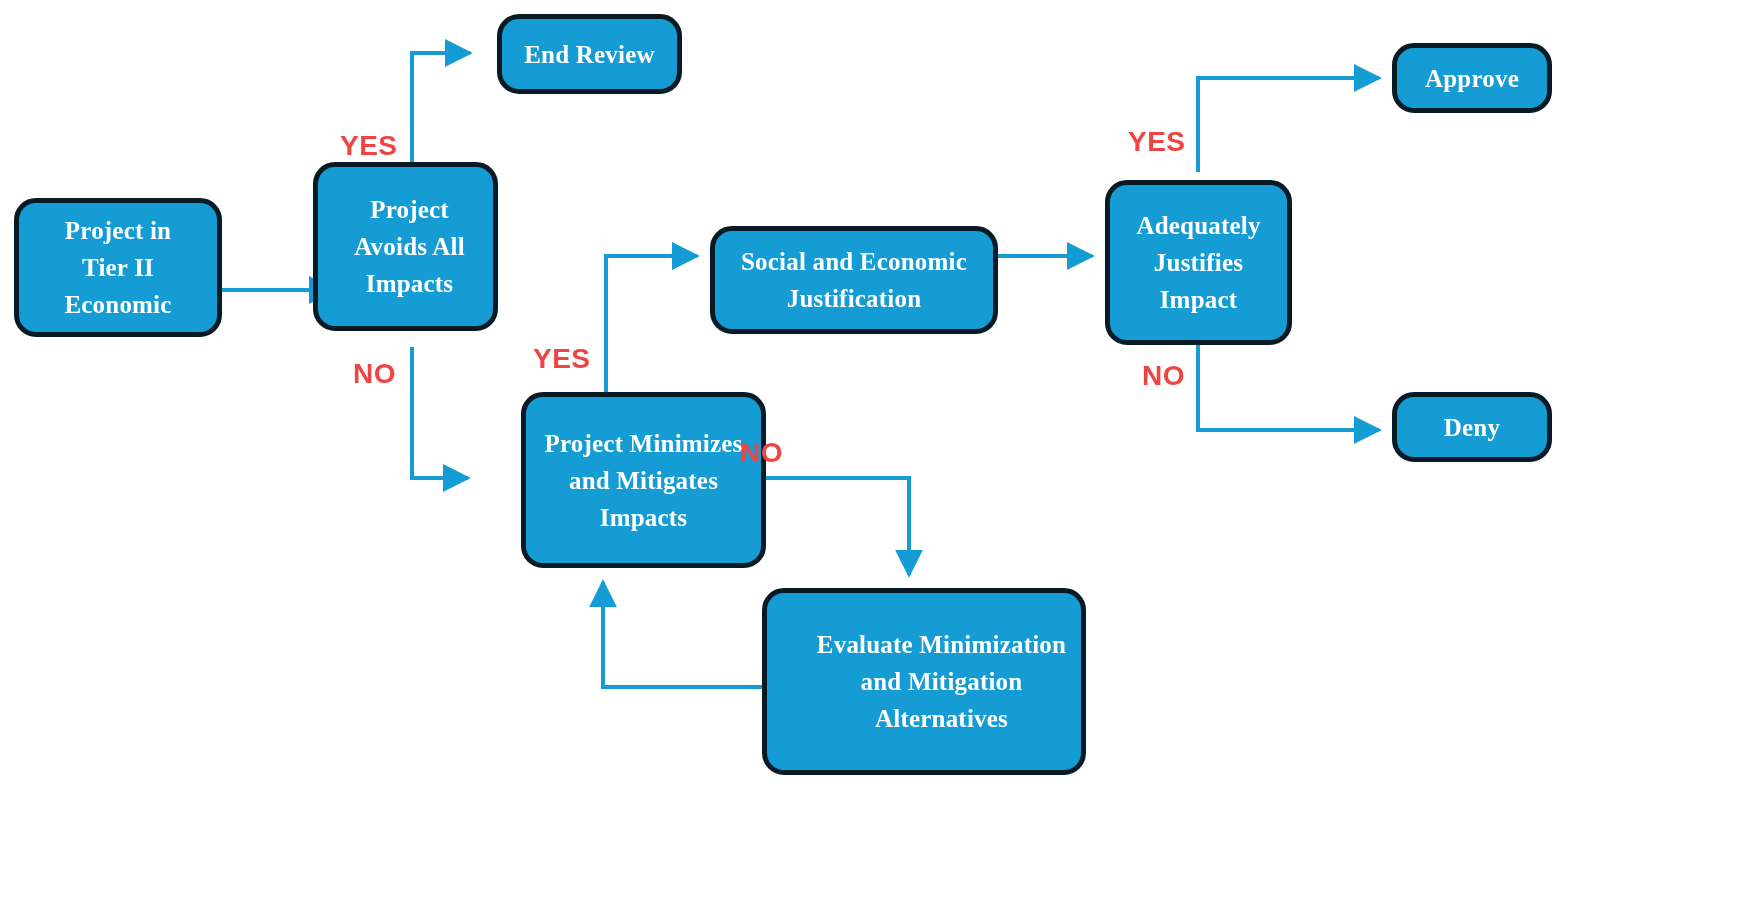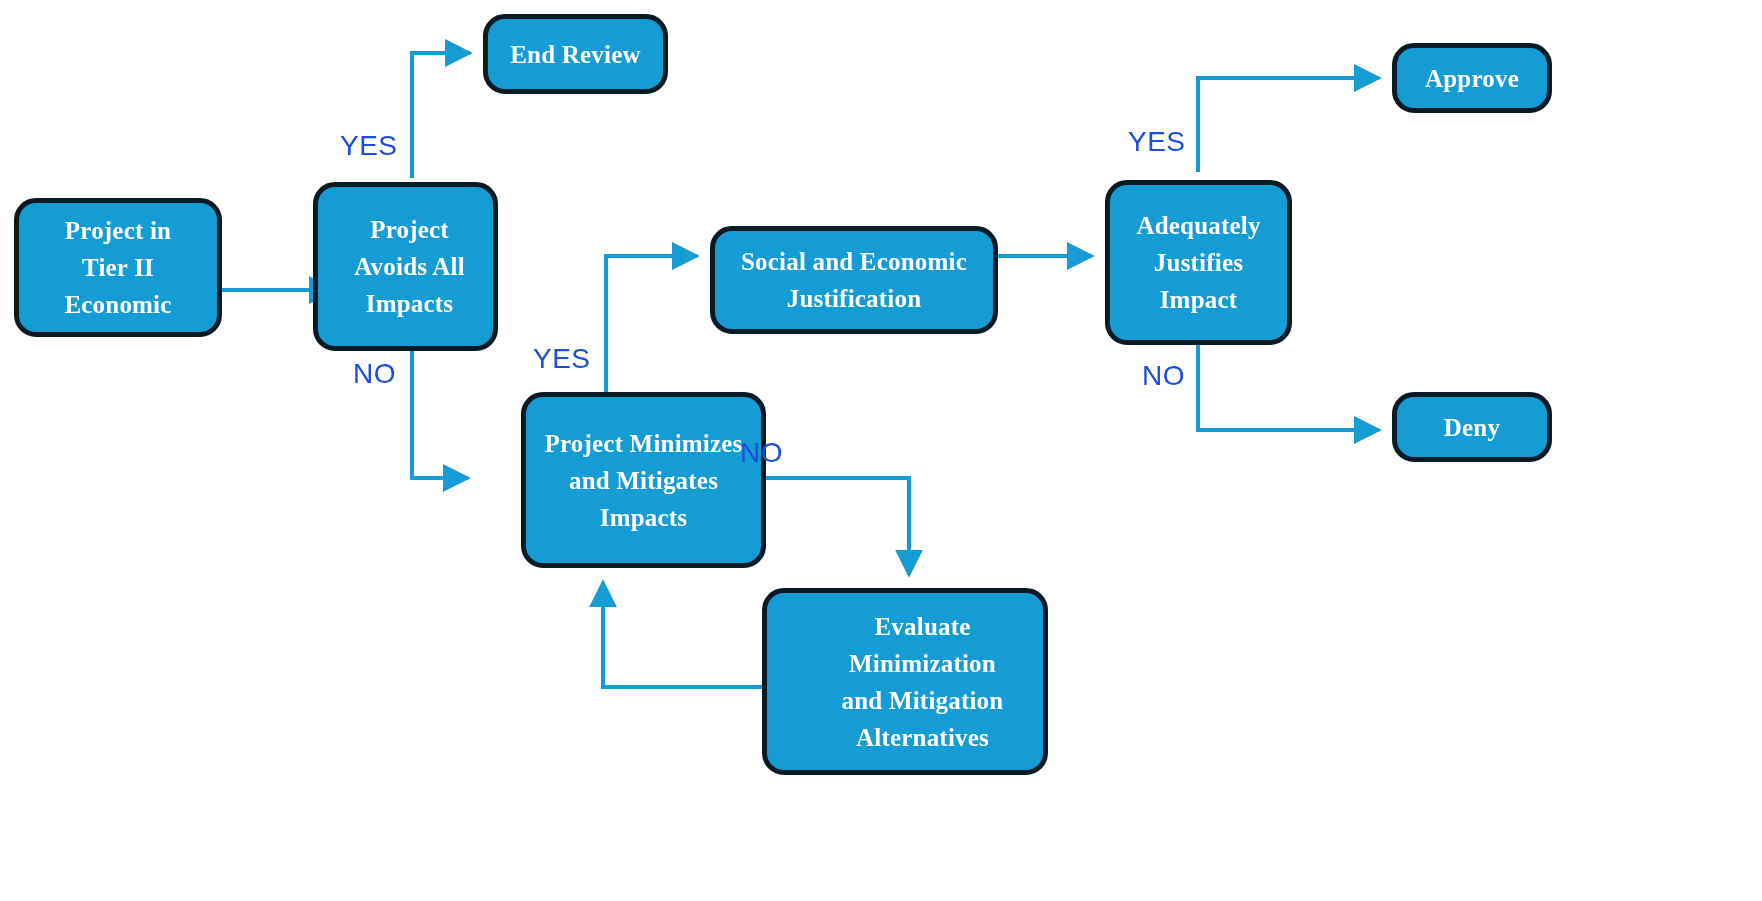--- a/index.html
+++ b/index.html
@@ -42,23 +42,23 @@
     z-index: 3;
   }
   .node span {
     display: block;
     padding: 0 8px;
     white-space: pre-line;
   }
   .edge-label {
     position: absolute;
     font-family: "Liberation Sans", "DejaVu Sans", sans-serif;
-    font-weight: 400;
+    font-weight: 700;
     font-size: 28px;
-    color: #1d4ed8;
+    color: #ef4444;
     letter-spacing: 0.5px;
     z-index: 4;
     white-space: nowrap;
   }
 </style>
 </head>
 <body>
 
 <div id="canvas">
 
@@ -105,25 +105,25 @@
       <path d="M 1198 337 L 1198 430 L 1379 430" fill="none" stroke="#159CD4" stroke-width="4" marker-end="url(#ah)"></path>
     </g>
   </svg>
 
   <div class="node" style="left:14px; top:198px; width:208px; height:139px;">
     <span>Project in
 Tier II
 Economic</span>
   </div>
 
-  <div class="node" style="left:483px; top:14px; width:185px; height:80px;">
+  <div class="node" style="left:497px; top:14px; width:185px; height:80px;">
     <span>End Review</span>
   </div>
 
-  <div class="node" style="left:313px; top:182px; width:185px; height:169px;padding-left:8px;">
+  <div class="node" style="left:313px; top:162px; width:185px; height:169px;padding-left:8px;">
     <span>Project
 Avoids All
 Impacts</span>
   </div>
 
   <div class="node" style="left:710px; top:202px; width:288px; height:108px;margin-top:24px;">
     <span>Social and Economic
 Justification</span>
   </div>
 
@@ -140,21 +140,21 @@
   <div class="node" style="left:1392px; top:392px; width:160px; height:70px;">
     <span>Deny</span>
   </div>
 
   <div class="node" style="left:482px; top:392px; width:245px; height:176px;margin-left:39px;">
     <span>Project Minimizes
 and Mitigates
 Impacts</span>
   </div>
 
-  <div class="node" style="left:762px; top:588px; width:286px; height:187px;padding-left:35px;">
+  <div class="node" style="left:762px; top:588px; width:324px; height:187px;padding-left:35px;">
     <span>Evaluate Minimization
 and Mitigation
 Alternatives</span>
   </div>
 
   <div class="edge-label" style="left:340px; top:130px;">
     <span>YES</span>
   </div>
 
   <div class="edge-label" style="left:353px; top:358px;">

